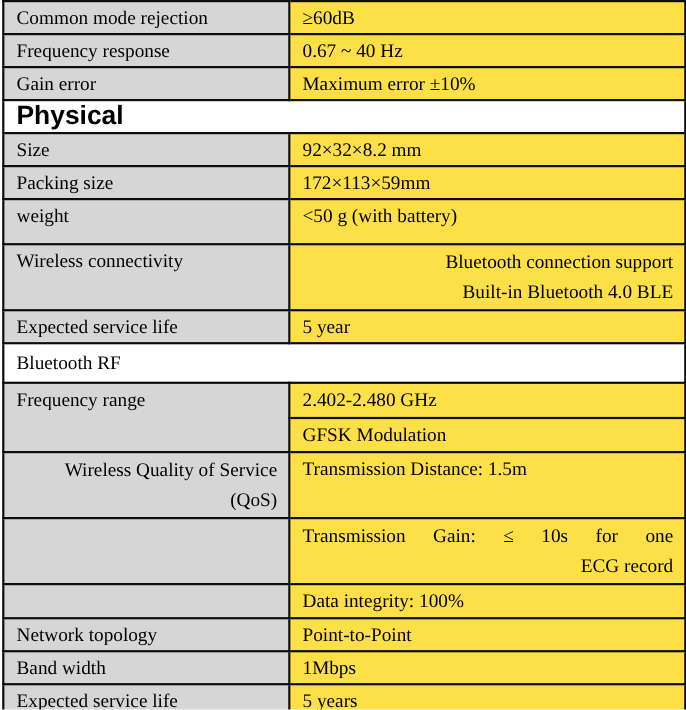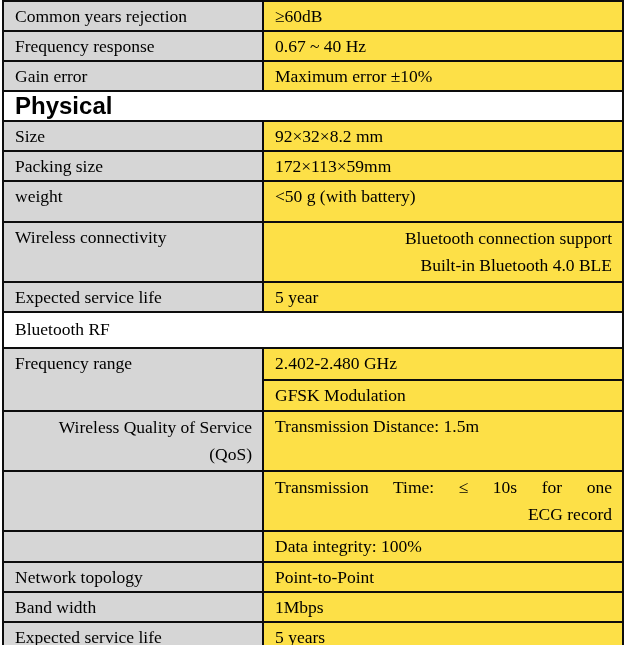--- a/index.html
+++ b/index.html
@@ -49,21 +49,21 @@
 </head>
 <body>
 
 <table class="spec">
   <colgroup>
       <col class="c1">
       <col class="c2">
     </colgroup>
   <tbody>
     <tr class="h26">
-      <td class="label">Common years rejection</td>
+      <td class="label">Common mode rejection</td>
       <td class="value">≥60dB</td>
     </tr>
     <tr class="h27">
       <td class="label">Frequency response</td>
       <td class="value">0.67 ~ 40 Hz</td>
     </tr>
     <tr class="h27">
       <td class="label">Gain error</td>
       <td class="value">Maximum error ±10%</td>
     </tr>
@@ -106,21 +106,21 @@
     <tr class="h52">
       <td class="label">
         <div class="line">Wireless Quality of Service</div>
         <div class="line">(QoS)</div>
       </td>
       <td class="value">Transmission Distance: 1.5m</td>
     </tr>
     <tr class="h55">
       <td class="label"></td>
       <td class="value">
-        <div class="line justify">Transmission Time: ≤ 10s for one</div>
+        <div class="line justify">Transmission Gain: ≤ 10s for one</div>
         <div class="line">ECG record</div>
       </td>
     </tr>
     <tr class="h31">
       <td class="label"></td>
       <td class="value">Data integrity: 100%</td>
     </tr>
     <tr class="h29">
       <td class="label">Network topology</td>
       <td class="value">Point-to-Point</td>

